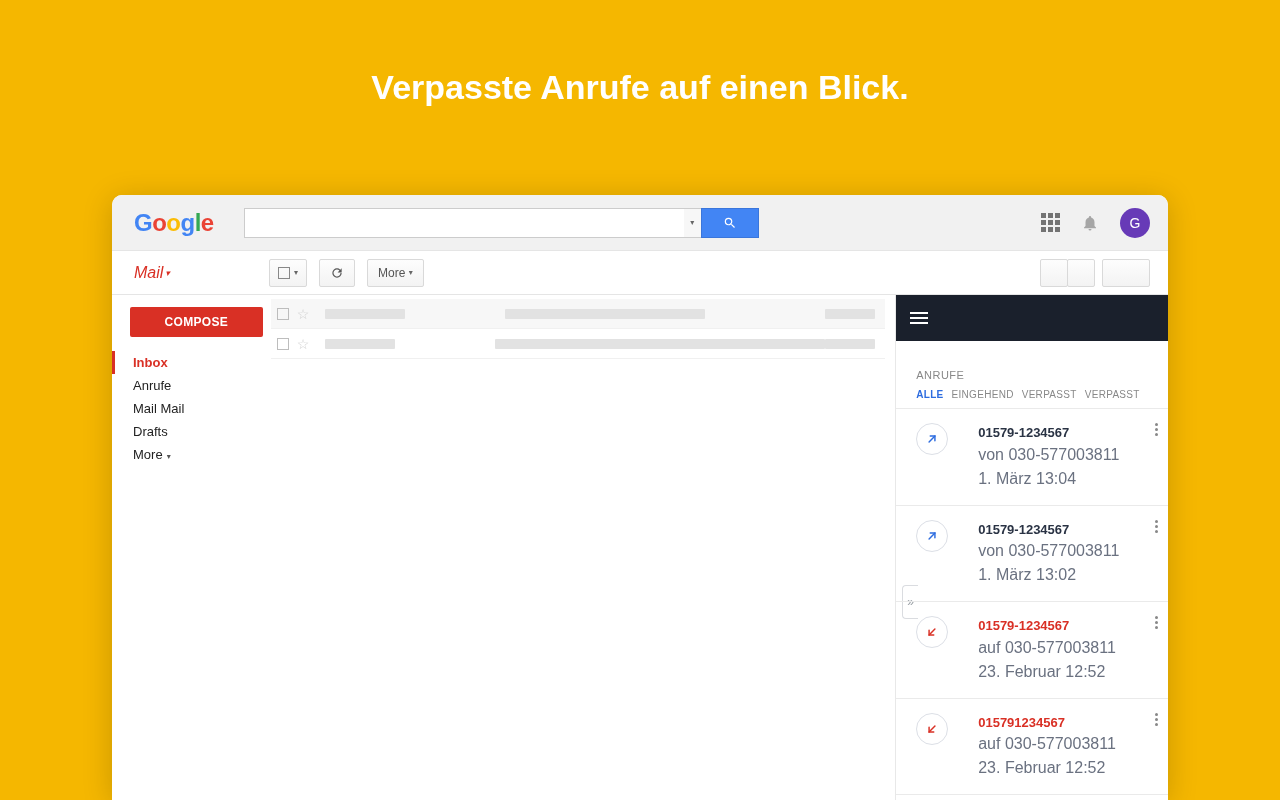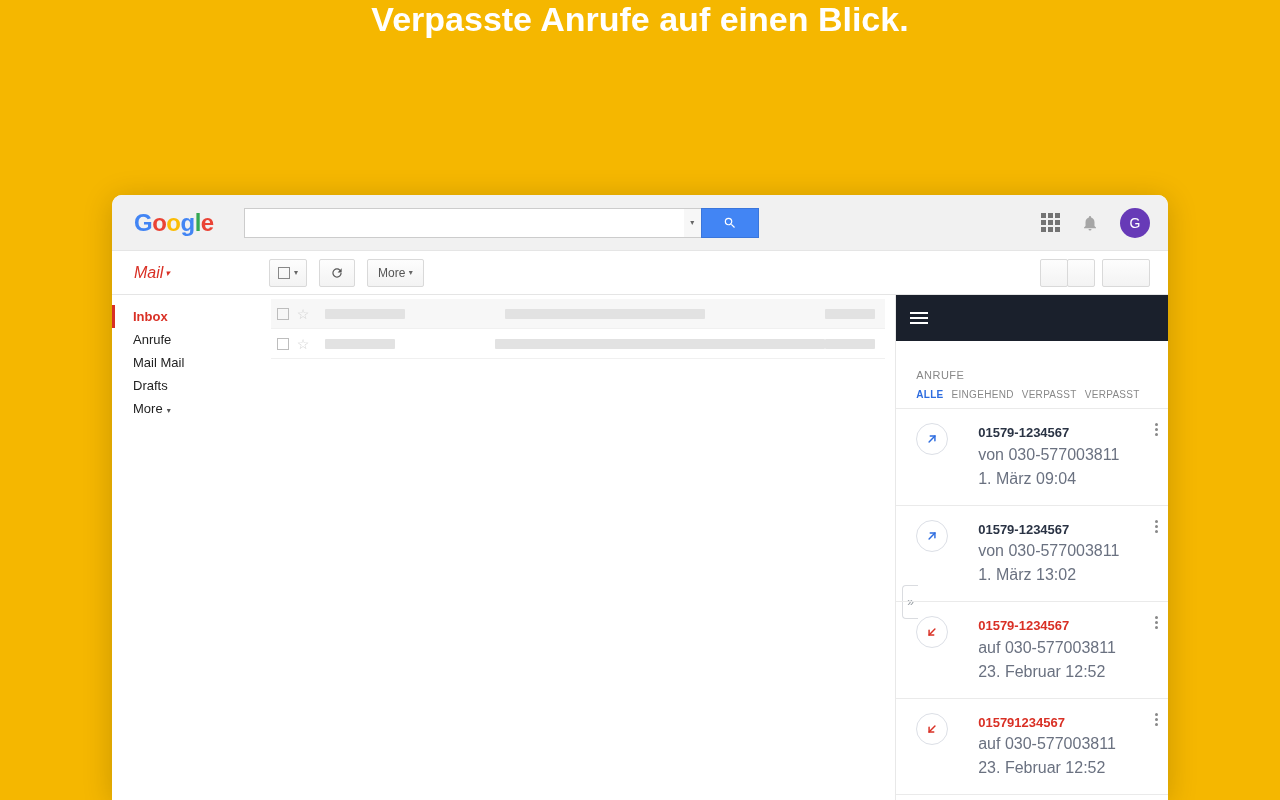--- a/index.html
+++ b/index.html
@@ -9,20 +9,21 @@
     background: #f5b700;
     font-family: Arial, Helvetica, sans-serif;
     overflow: hidden;
     position: relative;
   }
   .hero-title {
     text-align: center;
     color: #fff;
     font-size: 34px;
     font-weight: 700;
+    padding-top: 68px;
   }
   .window {
     position: absolute;
     top: 195px;
     left: 112px;
     right: 112px;
     bottom: 0;
     background: #fff;
     border-radius: 10px 10px 0 0;
     box-shadow: 0 4px 30px rgba(0,0,0,0.18);
@@ -264,20 +265,21 @@
       <div class="tb-btn pager"></div>
       <div class="tb-btn pager"></div>
       <div class="gap"></div>
       <div class="tb-btn spacer" style="width:48px"></div>
     </div>
   </div>
 
   <div class="body">
 
     <div class="sidebar">
+      <div class="compose-btn">COMPOSE</div>
       <div class="nav-item active">Inbox</div>
       <div class="nav-item">Anrufe</div>
       <div class="nav-item">Mail Mail</div>
       <div class="nav-item">Drafts</div>
       <div class="nav-item">
         <span>More</span><span class="dd"> ▾</span>
       </div>
     </div>
 
     <div class="mail-list">
@@ -325,21 +327,21 @@
           <div class="call-item">
             <div class="call-icon out">
               <svg viewBox="0 0 24 24" fill="none" stroke-width="2.5" stroke-linecap="round">
                 <path d="M7 17L17 7"></path>
                 <path d="M9 7h8v8"></path>
               </svg>
             </div>
             <div class="call-info">
               <div class="num">01579-1234567</div>
               <div class="sub">von 030-577003811</div>
-              <div class="sub">1. März 09:04</div>
+              <div class="sub">1. März 13:04</div>
             </div>
             <div class="call-menu">
               <i></i>
               <i></i>
               <i></i>
             </div>
           </div>
           <div class="call-item">
             <div class="call-icon out">
               <svg viewBox="0 0 24 24" fill="none" stroke-width="2.5" stroke-linecap="round">

